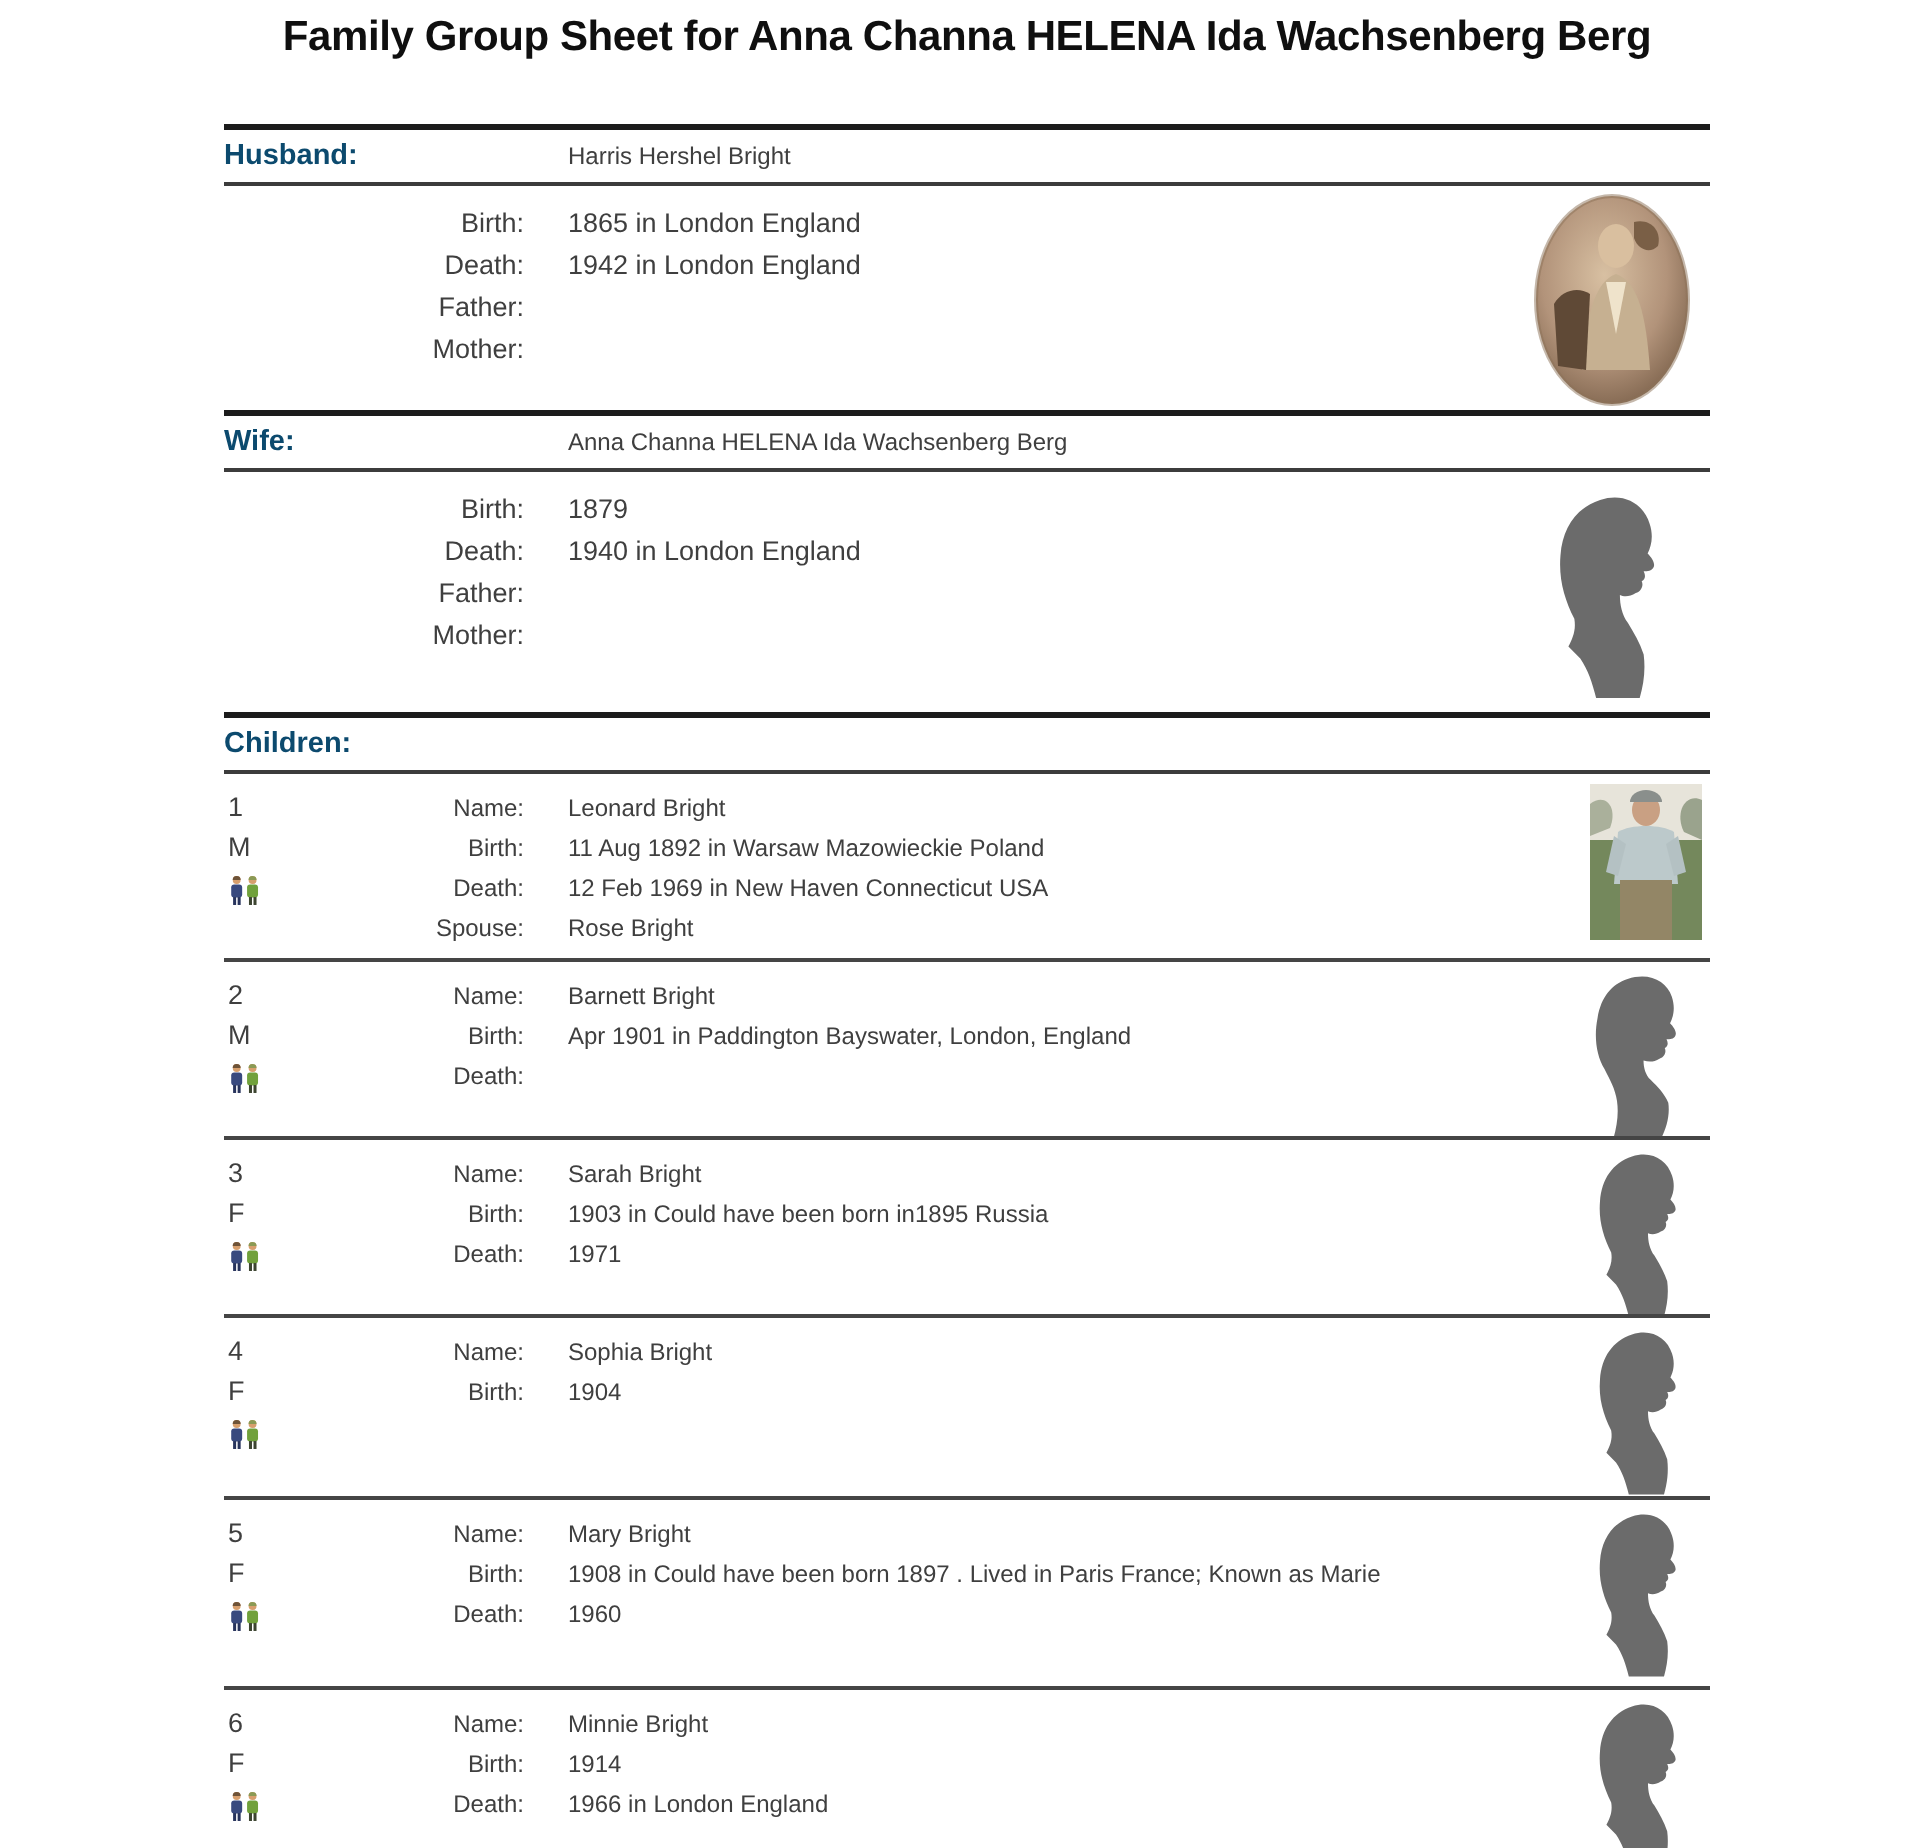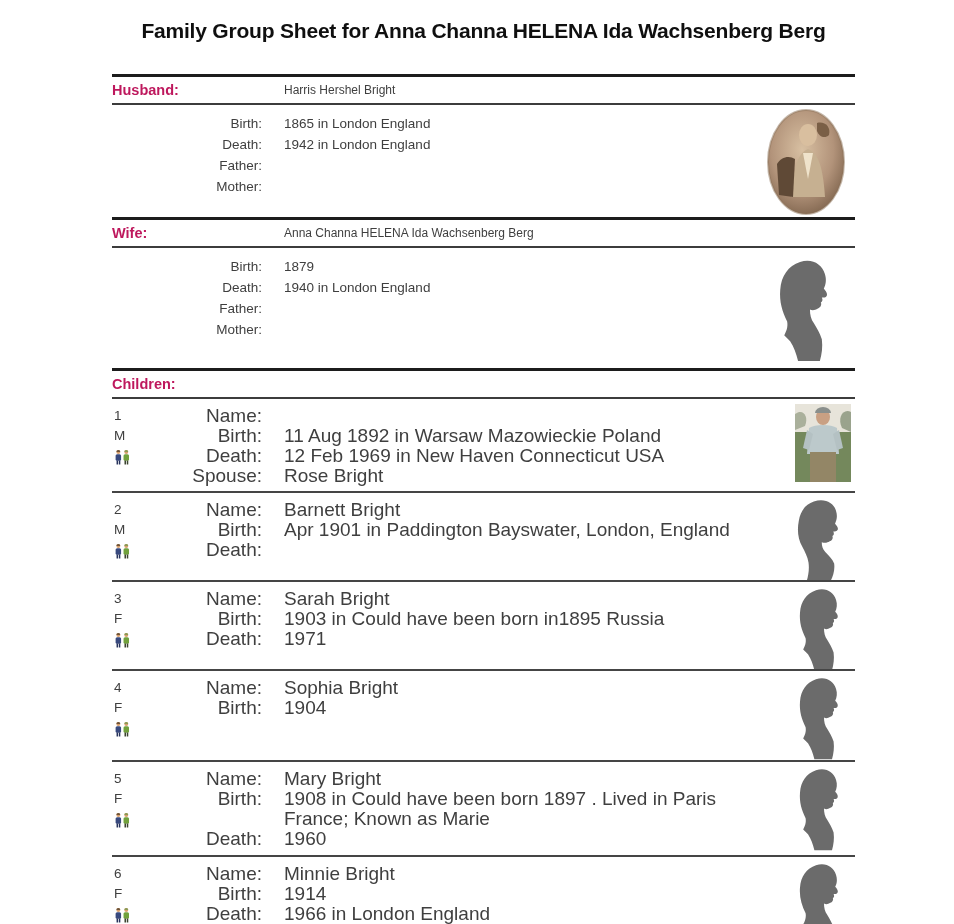--- a/index.html
+++ b/index.html
@@ -3,47 +3,47 @@
 <meta charset="utf-8">
 <style>
   html,body{margin:0;padding:0;background:#ffffff;}
   body{
     width:954px;height:924px;overflow:hidden;position:relative;
     font-family:"Liberation Sans","DejaVu Sans",sans-serif;
     color:#3f3f3f;-webkit-font-smoothing:antialiased;
   }
   .sheet{position:absolute;left:112px;top:0;width:743px;}
   .title{
-    margin:18px 0 30px 0;font-size:21px;line-height:26px;font-weight:bold;
+    margin:6px 0 30px 0;font-size:21px;line-height:26px;font-weight:bold;
     color:#0f0f0f;text-align:center;white-space:nowrap;letter-spacing:-0.2px;
   }
   .rule-thick{border:0;border-top:3px solid #1c1c1c;margin:0;}
   .rule-mid{border:0;border-top:2px solid #3c3c3c;margin:0;}
   .sec-head{display:grid;grid-template-columns:172px 1fr;align-items:center;height:24px;padding:1px 0;}
-  .sec-label{font-weight:bold;font-size:14.5px;color:#be185d;}
+  .sec-label{font-weight:bold;font-size:14.5px;color:#0c4a6e;}
   .sec-name{font-size:12px;color:#3f3f3f;}
   .details{position:relative;padding-top:8px;box-sizing:border-box;}
   .details.husband{min-height:112px;}
   .details.wife{min-height:120px;}
   .drow{display:grid;grid-template-columns:150px 22px 1fr;line-height:21px;font-size:13.5px;}
   .dlabel{grid-column:1;text-align:right;}
   .dvalue{grid-column:3;}
   .photo-box{position:absolute;}
   .husband-photo{right:10px;top:4px;}
   .wife-photo{right:12px;top:10px;}
 
   .children-list{position:relative;}
   .child{position:relative;padding-top:7px;box-sizing:border-box;}
   .child+.child{border-top:2px solid #454545;}
   .c1{min-height:92px;} .c2{min-height:89px;} .c3{min-height:89px;}
   .c4{min-height:91px;} .c5{min-height:95px;} .c6{min-height:92px;}
   .cleft{position:absolute;left:2px;top:7px;width:48px;font-size:13.5px;line-height:20px;}
   .cicon{display:block;margin-top:3px;}
   .cfields{margin-left:52px;margin-right:88px;}
-  .crow{display:grid;grid-template-columns:98px 22px 1fr;line-height:20px;font-size:19px;}
+  .crow{display:grid;grid-template-columns:98px 22px 1fr;line-height:20px;font-size:12px;}
   .clabel{grid-column:1;text-align:right;}
   .cvalue{grid-column:3;}
   .cphoto{position:absolute;right:4px;top:5px;}
 </style>
 </head>
 <body>
 
 <svg width="0" height="0" style="position:absolute" aria-hidden="true">
   <defs>
     <radialGradient id="sepia" cx="45%" cy="38%" r="75%">
@@ -178,20 +178,21 @@
         <div>M</div>
         <span class="cicon">
           <svg width="17" height="17">
               <use href="#couple"></use>
             </svg>
         </span>
       </div>
       <div class="cfields">
         <div class="crow">
             <span class="clabel">Name:</span>
+            <span class="cvalue">Leonard Bright</span>
           </div>
         <div class="crow">
             <span class="clabel">Birth:</span>
             <span class="cvalue">11 Aug 1892 in Warsaw Mazowieckie Poland</span>
           </div>
         <div class="crow">
             <span class="clabel">Death:</span>
             <span class="cvalue">12 Feb 1969 in New Haven Connecticut USA</span>
           </div>
         <div class="crow">

